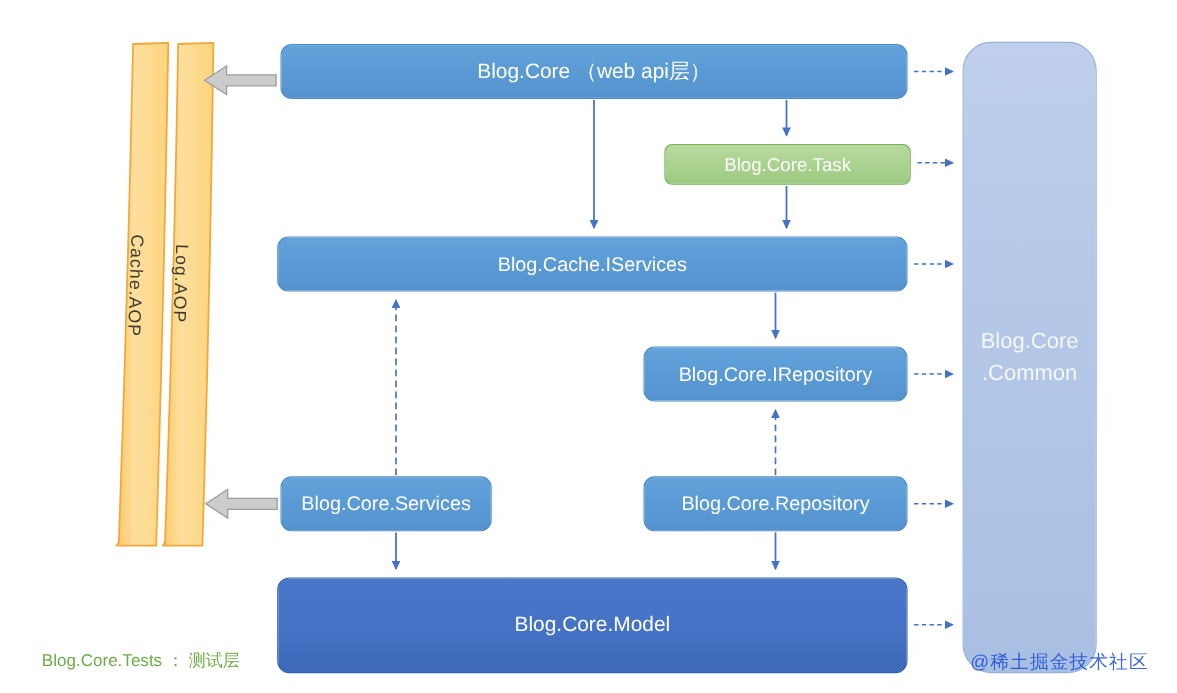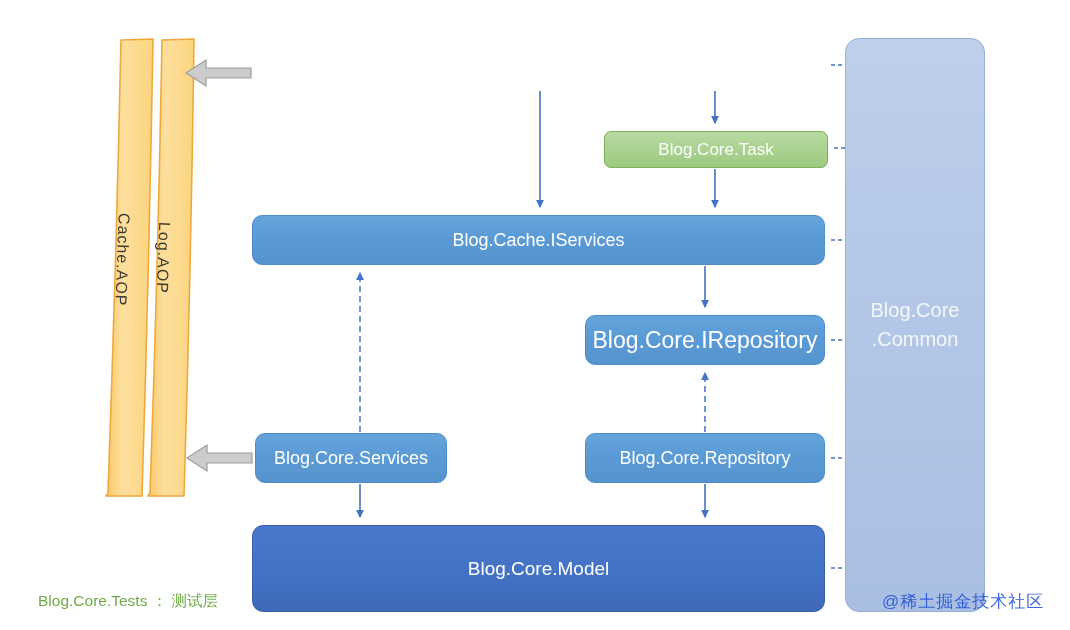--- a/index.html
+++ b/index.html
@@ -16,32 +16,32 @@
     background:linear-gradient(180deg,#64a3dc 0%,#5b9bd5 45%,#5593cf 100%);
     border:1px solid #4e8cc9;border-radius:10px;
   }
   .node-webapi   {left:255px;top:40px;width:570px;height:50px;font-size:19px;}
   .node-task{
     left:604px;top:131px;width:224px;height:37px;font-size:17px;
     background:linear-gradient(180deg,#b8daa2 0%,#a9d18e 55%,#9cc980 100%);
     border:1.5px solid #7ab25a;border-radius:7px;color:#fdfdfd;
   }
   .node-iservices  {left:252px;top:215px;width:573px;height:50px;font-size:18px;}
-  .node-irepository{left:585px;top:315px;width:240px;height:50px;font-size:23px;}
+  .node-irepository{left:585px;top:315px;width:240px;height:50px;font-size:18px;}
   .node-services   {left:255px;top:433px;width:192px;height:50px;font-size:18px;}
   .node-repository {left:585px;top:433px;width:240px;height:50px;font-size:18px;}
   .node-model{
     left:252px;top:525px;width:573px;height:87px;font-size:19px;
     background:linear-gradient(180deg,#4a77c9 0%,#4472c4 55%,#3e69b8 100%);
     border:1px solid #3760a8;border-radius:11px;
   }
   .node-common{
-    left:845px;top:38px;width:140px;height:574px;font-size:20px;
+    left:875px;top:38px;width:122px;height:574px;font-size:20px;
     background:linear-gradient(180deg,#bfcfec 0%,#b4c7e7 45%,#a9bfe2 100%);
-    border:1px solid #95afd9;border-radius:14px;
+    border:1px solid #95afd9;border-radius:26px;
     color:#f4f7fc;line-height:1.45;
   }
   .ribbon-label{
     position:absolute;writing-mode:vertical-rl;text-orientation:mixed;
     color:#3f3a31;font-size:16px;letter-spacing:1px;
   }
   .label-cache{left:113px;top:213px;transform:rotate(2deg);}
   .label-log  {left:154px;top:222px;transform:rotate(2deg);}
   .legend{
     position:absolute;left:38px;top:546px;color:#6fac47;font-size:15.5px;line-height:22px;
@@ -86,20 +86,23 @@
     <path d="M834,148 L866,148" stroke="#4472C4" stroke-width="1.4" fill="none" stroke-dasharray="4 3" marker-end="url(#ah)"></path>
     <path d="M831,240 L866,240" stroke="#4472C4" stroke-width="1.4" fill="none" stroke-dasharray="4 3" marker-end="url(#ah)"></path>
     <path d="M831,340 L866,340" stroke="#4472C4" stroke-width="1.4" fill="none" stroke-dasharray="4 3" marker-end="url(#ah)"></path>
     <path d="M831,458 L866,458" stroke="#4472C4" stroke-width="1.4" fill="none" stroke-dasharray="4 3" marker-end="url(#ah)"></path>
     <path d="M831,568 L866,568" stroke="#4472C4" stroke-width="1.4" fill="none" stroke-dasharray="4 3" marker-end="url(#ah)"></path>
 
     <polygon points="186,73 206,60 206,68 251,68 251,78 206,78 206,86" fill="#cccccc" stroke="#9d9d9d" stroke-width="1.2"></polygon>
     <polygon points="187,458 207,445 207,453 252,453 252,463 207,463 207,471" fill="#cccccc" stroke="#9d9d9d" stroke-width="1.2"></polygon>
   </svg>
 
+  <div class="node blue node-webapi">
+    <span>Blog.Core （web api层）</span>
+  </div>
 
   <div class="node node-task">
     <span>Blog.Core.Task</span>
   </div>
 
   <div class="node blue node-iservices">
     <span>Blog.Cache.IServices</span>
   </div>
 
   <div class="node blue node-irepository">

